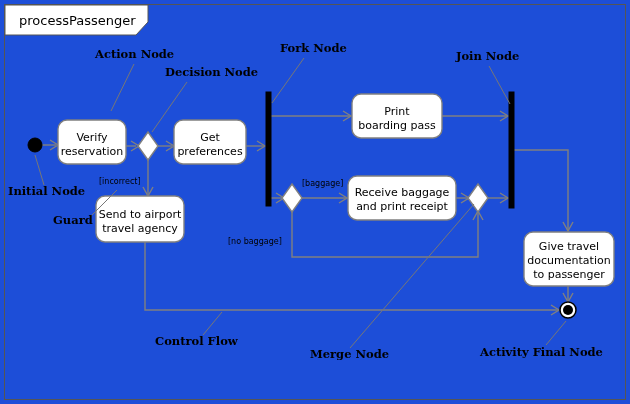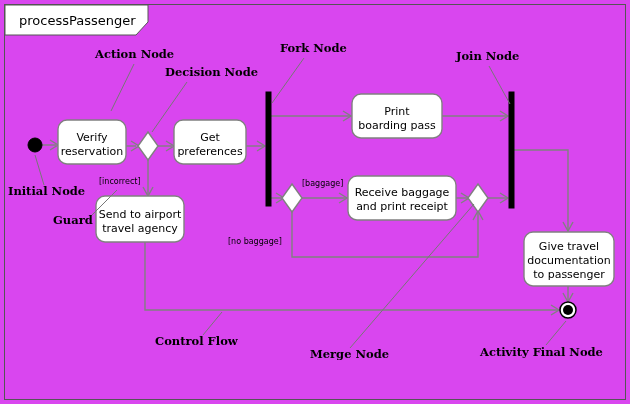--- a/index.html
+++ b/index.html
@@ -4,21 +4,21 @@
 <style>
   html, body {
     margin: 0;
     padding: 0;
     background: #ffffff;
   }
   #canvas {
     position: relative;
     width: 630px;
     height: 404px;
-    background: #d946ef;
+    background: #1d4ed8;
     font-family: "Liberation Sans", sans-serif;
     overflow: hidden;
   }
   #diagram-svg {
     position: absolute;
     left: 0;
     top: 0;
     width: 630px;
     height: 404px;
   }

